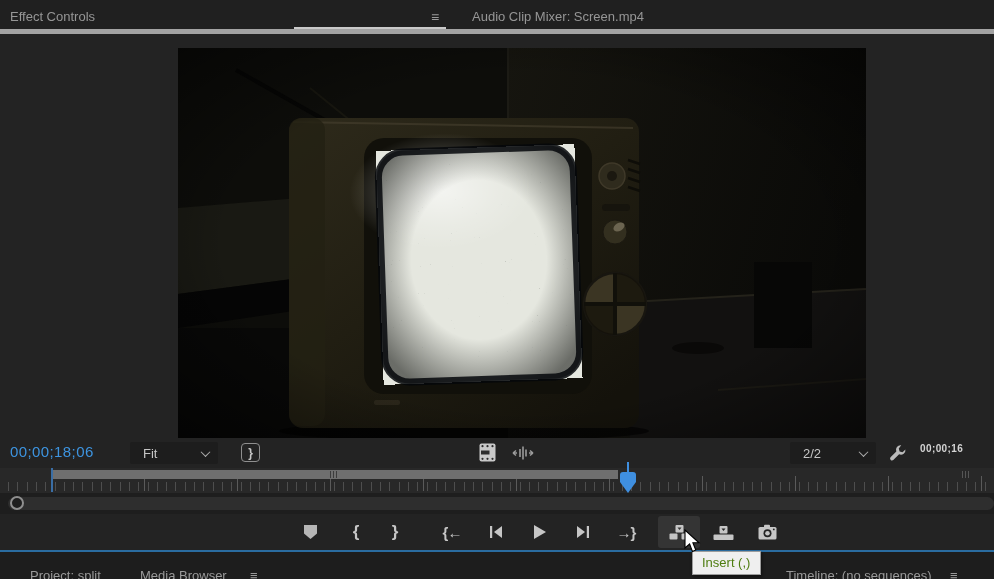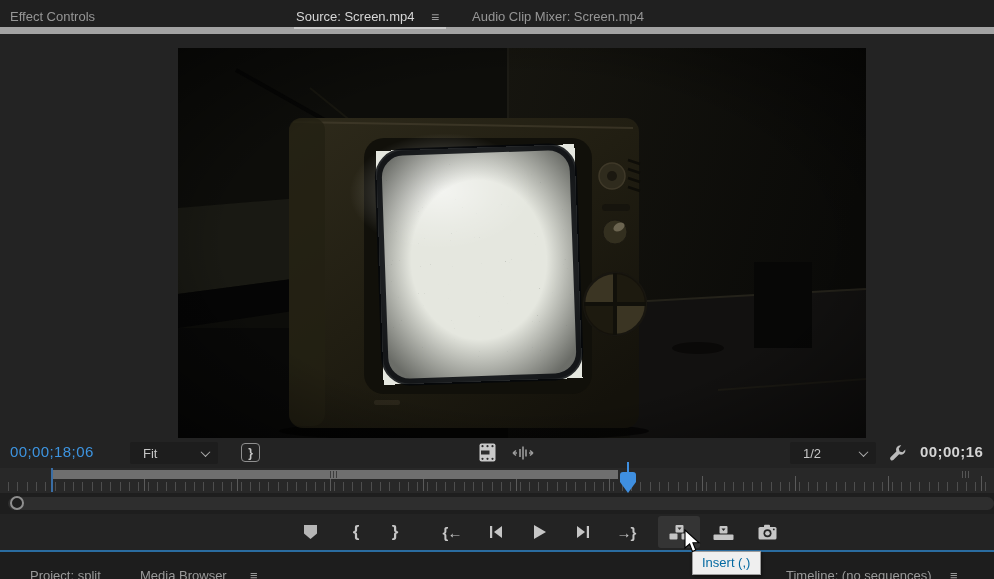--- a/index.html
+++ b/index.html
@@ -4,28 +4,28 @@
 <style>
   * { margin:0; padding:0; box-sizing:border-box; }
   html,body { background:#111; }
   body { font-family:"Liberation Sans", sans-serif; }
   #app {
     position:relative; width:994px; height:579px; overflow:hidden;
     background:#232323; color:#c8c8c8; font-size:13px;
   }
   .abs { position:absolute; }
   
-  .tabbar { left:0; top:0; width:994px; height:34px; background:#202020; border-bottom:7px solid #a3a3a3; }
+  .tabbar { left:0; top:0; width:994px; height:34px; background:#202020; border-bottom:5px solid #a3a3a3; }
   .tab { position:absolute; top:0; height:34px; line-height:34px; color:#969696; cursor:default; white-space:nowrap; }
   .tab.active { color:#d6d6d6; }
   .tab-underline { position:absolute; top:27px; height:2px; background:#c9c9c9; }
   .menu-glyph { color:#9a9a9a; font-size:14px; }
   
   .tc-blue { color:#3d94e0; font-weight:normal; font-size:15px; letter-spacing:0.4px; }
-  .tc-white { color:#d4d4d4; font-weight:bold; font-size:15px; letter-spacing:0.4px; }
+  .tc-white { color:#d4d4d4; font-weight:bold; font-size:10px; letter-spacing:0.4px; }
   .dropdown { background:#1d1d1d; border-radius:2px; height:22px; display:flex; align-items:center; justify-content:space-between; padding:0 9px 0 13px; color:#c6c6c6; cursor:default;gap:24px; }
   .chev { width:7px; height:7px; border-right:1.5px solid #aeaeae; border-bottom:1.5px solid #aeaeae; transform:rotate(45deg) translate(-1px,-1px); }
   .brace-btn { width:19px; height:19px; border:1.5px solid #8f8f8f; border-radius:4px; color:#c6c6c6; font-size:12px; font-weight:bold; display:flex; align-items:center; justify-content:center; }
   
   .ruler { left:0; top:468px; width:994px; height:25px; background:#282828; }
   .ticks-minor { position:absolute; left:8px; right:0; bottom:2px; height:9px;
     background:repeating-linear-gradient(to right,#4e4e4e 0 1px,transparent 1px 9.3px); }
   .ticks-major { position:absolute; left:0; right:0; bottom:2px; height:15px;
     background:repeating-linear-gradient(to right,#5a5a5a 0 1px,transparent 1px 93px);
     background-position:51px 0; }
@@ -42,32 +42,31 @@
   .tbtn { position:absolute; top:2px; width:34px; height:32px; display:flex; align-items:center; justify-content:center; color:#c6c6c6; cursor:default; }
   .tbtn svg { display:block; }
   .glyph-btn { font-size:17px; font-weight:bold; color:#c6c6c6; }
   .combo { font-size:15px; font-weight:bold; letter-spacing:-1px; color:#c6c6c6; white-space:nowrap; }
   .insert-hover { background:#343434; border-radius:3px; width:42px; }
   .focus-line { left:0; top:550px; width:994px; height:2px; background:#2a6ca0; }
   
   .bottomstrip { left:0; top:552px; width:994px; height:32px; background:#1d1d1d; overflow:hidden; }
   .btab { position:absolute; top:16px; color:#9a9a9a; font-size:13px; white-space:nowrap; }
   
-  .tooltip { left:692px; top:551px; background:#efefef; border:1px solid #9c9c9c; color:#0369a1;
+  .tooltip { left:692px; top:551px; background:#efefef; border:1px solid #9c9c9c; color:#4d7c0f;
     font-size:13px; padding:3px 10px 4px 9px; z-index:6; box-shadow:1px 2px 3px rgba(0,0,0,0.45); }
   .cursor-wrap { left:684px; top:529px; z-index:7; }
 </style>
 </head>
 <body>
 
 <div id="app">
 
   <div class="abs tabbar">
     <div class="tab" style="left:10px;">Effect Controls</div>
-    <div class="tab active" style="left:296px;">Source: Screen.mp4</div>
     <div class="tab menu-glyph" style="left:431px;">≡</div>
     <div class="tab-underline" style="left:294px; width:152px;"></div>
     <div class="tab" style="left:472px;text-align:right;">Audio Clip Mixer: Screen.mp4</div>
   </div>
 
   <div class="abs" style="left:178px; top:48px; width:688px; height:390px;">
     <svg width="688" height="390" viewBox="0 0 688 390">
       <defs>
         <linearGradient id="rw" x1="0" y1="0" x2="1" y2="0.3">
           <stop offset="0" stop-color="#16150f"></stop>
@@ -181,21 +180,21 @@
       <svg width="22" height="14" viewBox="0 0 22 14">
         <path d="M5 7 L1 7 M1 7 l3 -2.5 M1 7 l3 2.5" stroke="#9a9a9a" stroke-width="1.5" fill="none"></path>
         <path d="M17 7 L21 7 M21 7 l-3 -2.5 M21 7 l-3 2.5" stroke="#9a9a9a" stroke-width="1.5" fill="none"></path>
         <line x1="8" y1="3" x2="8" y2="11" stroke="#9a9a9a" stroke-width="1.6"></line>
         <line x1="11" y1="0.5" x2="11" y2="13.5" stroke="#9a9a9a" stroke-width="1.6"></line>
         <line x1="14" y1="3.5" x2="14" y2="10.5" stroke="#9a9a9a" stroke-width="1.6"></line>
       </svg>
     </div>
 
     <div class="abs dropdown" style="left:790px; top:4px; width:86px;">
-      <span>1/2</span>
+      <span>2/2</span>
       <span class="chev"></span>
     </div>
 
     <div class="abs" style="left:888px; top:5px;">
       <svg width="20" height="20" viewBox="0 0 20 20">
         <path d="M13.2 2.2 a4.6 4.6 0 0 0 -4.9 6.3 L2.5 14.3 a2 2 0 0 0 2.8 2.8 L11.1 11.3 a4.6 4.6 0 0 0 6.3 -4.9 l-2.9 2.9 -2.9 -0.8 -0.8 -2.9 Z" fill="#bcbcbc"></path>
       </svg>
     </div>
 
     <div class="abs tc-white" style="left:920px; top:5px; width:74px; overflow:hidden;">00;00;16</div>

